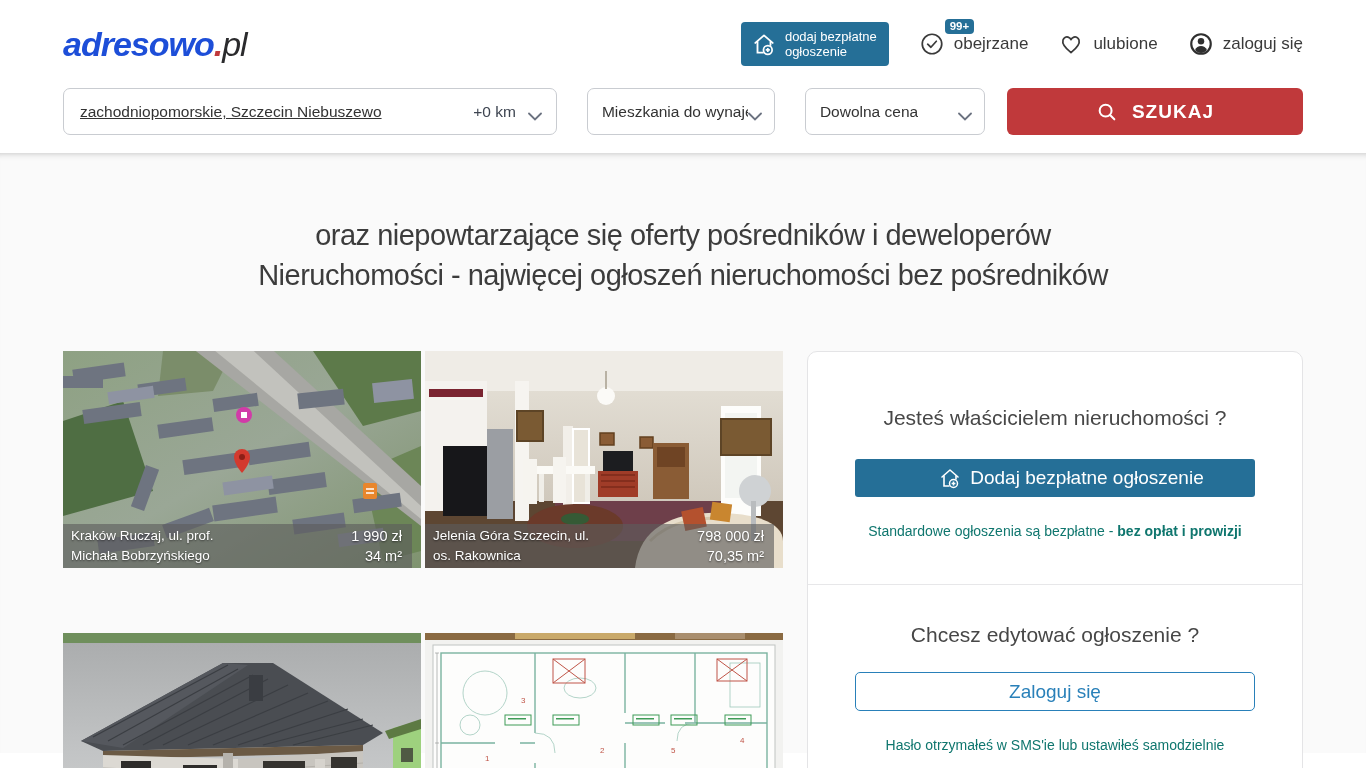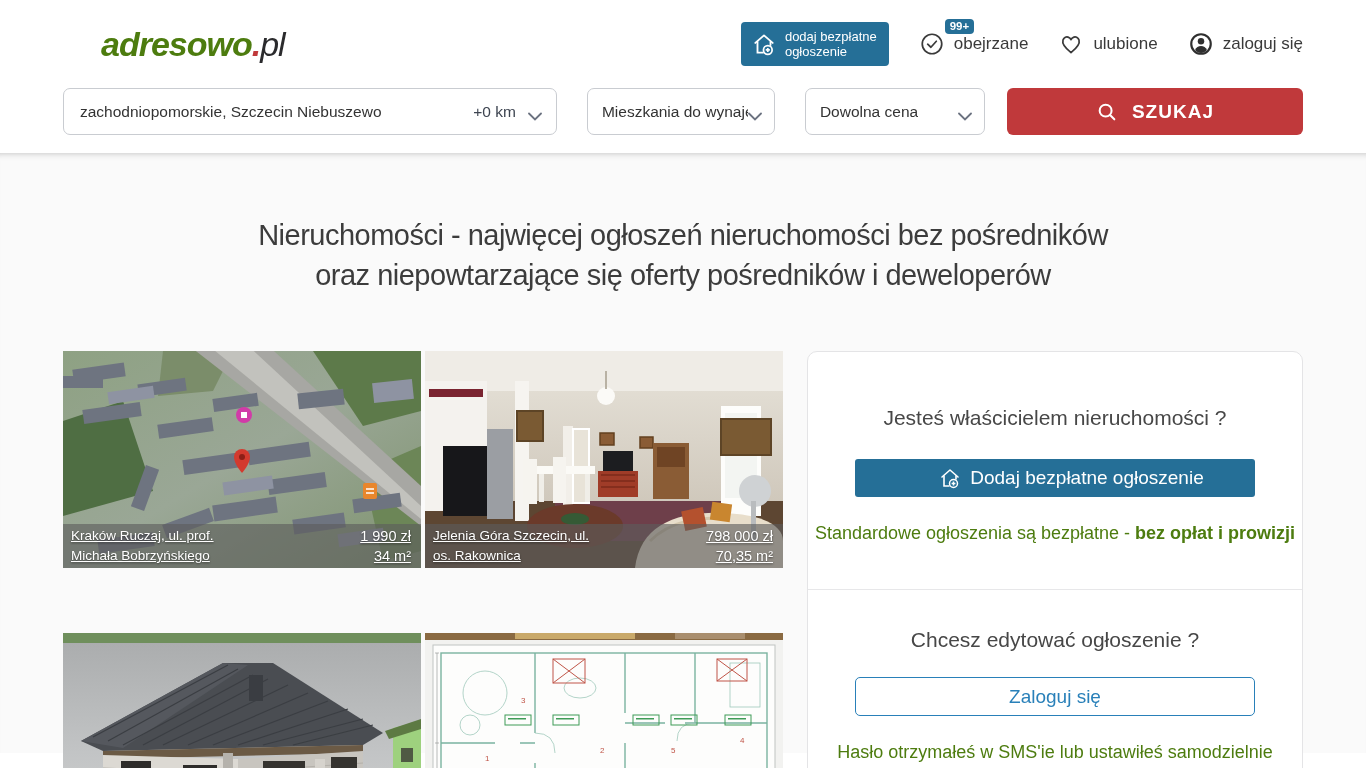--- a/index.html
+++ b/index.html
@@ -3,39 +3,39 @@
 <meta charset="utf-8">
 <style>
   * { margin:0; padding:0; box-sizing:border-box; }
   html,body { width:1366px; height:768px; overflow:hidden; background:#fff;
     font-family:"Liberation Sans","DejaVu Sans",sans-serif; color:#3b3b3b; }
 
   
   .header { height:88px; background:#fff; display:flex; align-items:center;
     padding:0 63px; position:relative; z-index:2; }
   .logo { font-style:italic; font-size:34px; letter-spacing:-1px; cursor:pointer; }
-  .logo .b { font-weight:700; color:#4d7c0f;margin-left:38px; }
+  .logo .b { font-weight:700; color:#1d4ed8; }
   .logo .dot { font-weight:700; color:#c0393b; }
   .logo .tld { font-weight:300; color:#2b2b2d; }
   .header-right { margin-left:auto; display:flex; align-items:center; gap:30px; }
   .btn-add-header { background:#256f97; color:#fff; border:none; border-radius:4px;
     display:flex; align-items:center; gap:8px; padding:7px 12px 7px 10px; cursor:pointer;margin-left:20px; }
   .btn-add-header .txt { font-size:13px; line-height:15px; text-align:left; }
   .nav-item { display:flex; align-items:center; gap:9px; font-size:17px; color:#3a3a3a;
     cursor:pointer; position:relative; }
   .badge { position:absolute; top:-12px; left:8px; background:#256f97; color:#fff;
     font-size:11.5px; font-weight:700; border-radius:4px; padding:1px 5px 2px;margin-left:18px; }
   .icon24 { width:26px; height:26px; flex:0 0 auto; }
 
   
   .search-row { display:flex; align-items:center; padding:0 63px 18px; background:#fff; }
   .field { height:47px; border:1px solid #c9ccd1; border-radius:7px; background:#fff;
     display:flex; align-items:center; font-size:15.5px; color:#333; cursor:pointer; }
   .field-location { width:500px; padding:0 14px 0 16px; }
-  .field-location .loc { white-space:nowrap; overflow:hidden; }
+  .field-location .loc { white-space:nowrap; overflow:hidden;text-decoration:underline; }
   .field-location .radius { margin-left:auto; color:#3d4450; padding-right:12px; }
   .sel-cat { width:188px; margin-left:30px; padding:0 12px 0 14px; justify-content:space-between; }
   .sel-price { width:182px; margin-left:30px; padding:0 12px 0 14px; justify-content:space-between; }
   .sel-text { white-space:nowrap; overflow:hidden; }
   .chev { width:14px; height:9px; flex:0 0 auto; }
   .btn-search { width:300px; height:47px; margin-left:22px; background:#c0393b; border:none;
     border-radius:6px; color:#fff; font-size:19px; font-weight:700; letter-spacing:1px;
     display:flex; align-items:center; justify-content:center; gap:14px; cursor:pointer;
     font-family:"Liberation Sans",sans-serif; }
 
@@ -43,34 +43,34 @@
   .page-body { height:600px; background:#fafafa;
     box-shadow:inset 0 7px 7px -7px rgba(0,0,0,0.25); padding:62px 63px 0; }
   .hero-title { text-align:center; font-size:29px; line-height:40px; color:#3c3c3c;
     font-weight:400; font-stretch:condensed; letter-spacing:-0.5px; }
   .content { display:flex; margin-top:56px; gap:24px; }
 
   
   .listings { width:720px; display:grid; grid-template-columns:358px 358px; gap:4px; }
   .card { position:relative; width:358px; height:217px; overflow:hidden; cursor:pointer; background:#ddd; }
   .card svg.photo { position:absolute; inset:0; display:block; }
-  .caption { position:absolute; left:0; right:0; bottom:0; height:44px;
+  .caption { position:absolute; left:0; right:9px; bottom:0; height:44px;
     background:rgba(92,92,92,0.62); color:#fff; display:flex; align-items:center;
-    padding:2px 10px 2px 8px; text-shadow:0 1px 2px rgba(0,0,0,0.55);text-decoration:underline; }
+    padding:2px 10px 2px 8px; text-shadow:0 1px 2px rgba(0,0,0,0.55); }
   .cap-title { font-size:13.5px; line-height:20px; }
   .cap-right { margin-left:auto; text-align:right; font-size:14.5px; line-height:20px; }
 
   
   .side-panel { width:496px; height:560px; background:#fff; border:1px solid #e4e4e6;
     border-radius:10px; text-align:center; }
   .side-heading { font-size:21px; color:#474747; margin-top:54px; }
   .btn-add-side { width:400px; height:38px; margin:29px auto 0; background:#256f97; color:#fff;
     border:none; border-radius:3px; font-size:19px; display:flex; align-items:center;
     justify-content:center; gap:8px; cursor:pointer; font-family:"Liberation Sans",sans-serif;padding-left:32px; }
-  .side-note { font-size:18px; color:#4d7c0f; margin-top:26px; }
+  .side-note { font-size:14px; color:#0f766e; margin-top:26px; }
   .side-note b { font-weight:700; }
   .divider { border-top:1px solid #e7e7e9; margin-top:45px; }
   .side-heading2 { font-size:21px; color:#474747; margin-top:38px; }
   .btn-login { width:400px; height:39px; margin:25px auto 0; background:#fff; color:#2980b9;
     border:1px solid #2980b9; border-radius:5px; font-size:19px; display:flex; align-items:center;
     justify-content:center; cursor:pointer; font-family:"Liberation Sans",sans-serif; }
 </style>
 </head>
 <body>
 
@@ -157,22 +157,22 @@
         <circle cx="10.5" cy="10.5" r="6.5"></circle>
           <path d="M15.3 15.3 L20 20" stroke-linecap="round"></path>
       </svg>
     </span>
     <span>SZUKAJ</span>
   </button>
 </div>
 
 <div class="page-body">
   <div class="hero-title">
+    <div>oraz niepowtarzające się oferty pośredników i deweloperów</div>
     <div>Nieruchomości - najwięcej ogłoszeń nieruchomości bez pośredników</div>
-    <div>oraz niepowtarzające się oferty pośredników i deweloperów</div>
   </div>
 
   <div class="content">
 
     <div class="listings">
 
       <div class="card">
         <svg class="photo" width="358" height="217" viewBox="0 0 358 217">
           <defs>
             <linearGradient id="g1" x1="0" y1="0" x2="1" y2="1">

